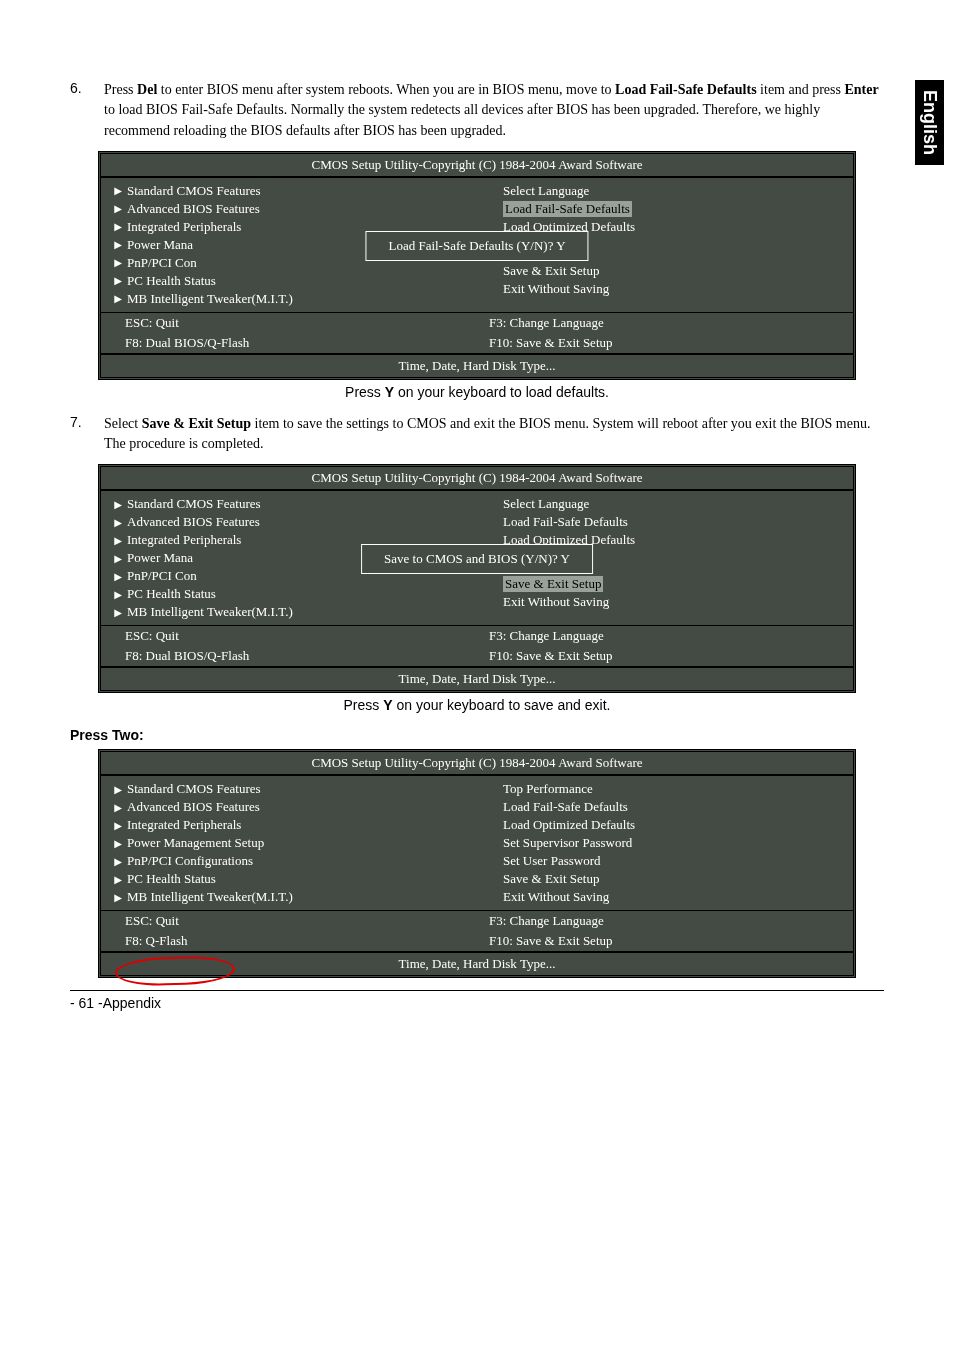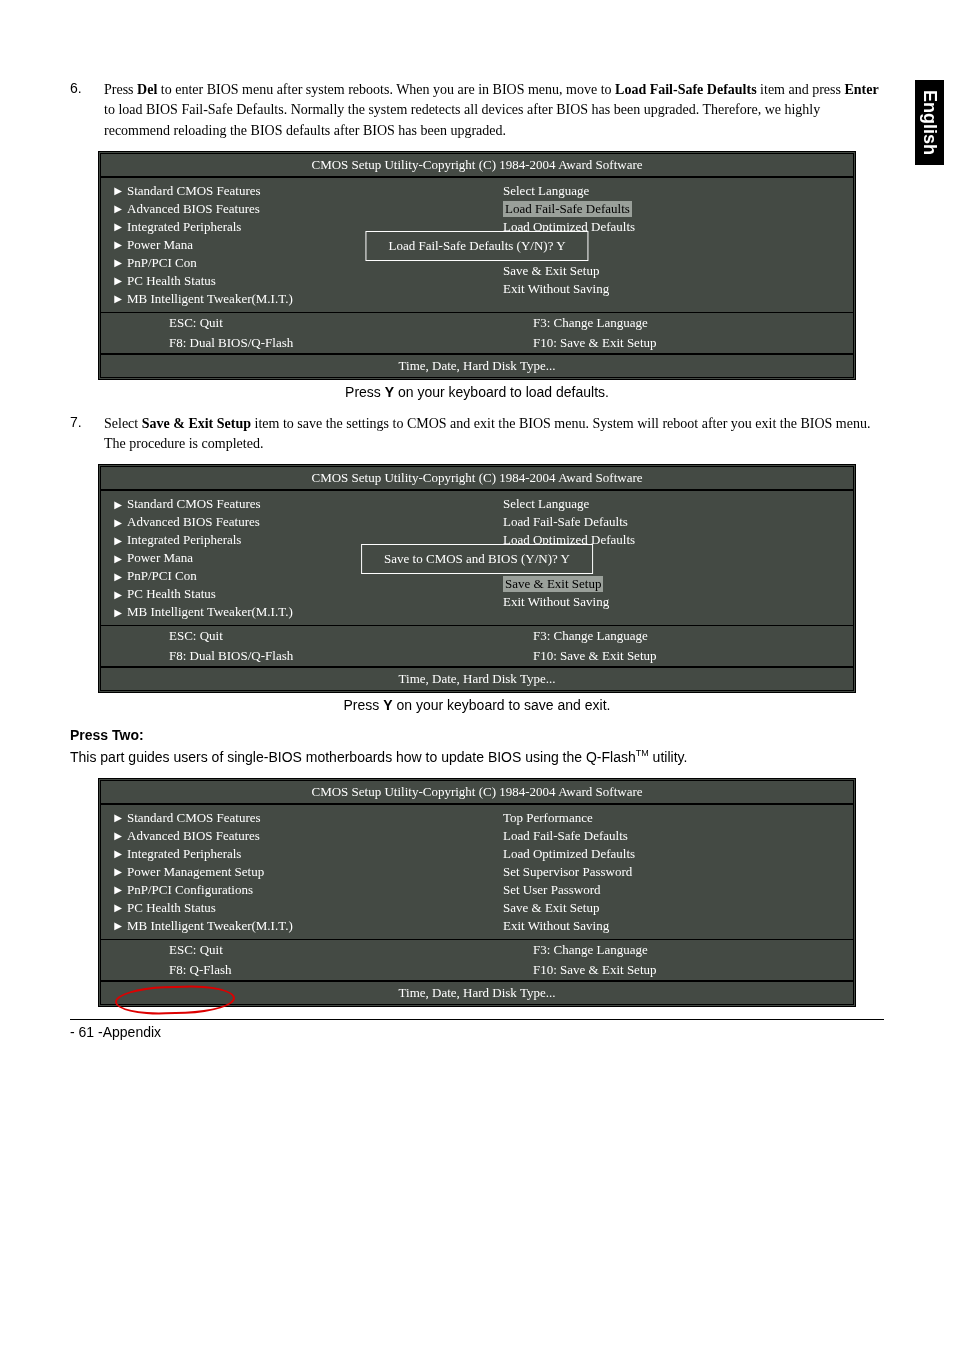--- a/index.html
+++ b/index.html
@@ -11,21 +11,21 @@
   .step-body { flex: 1; line-height: 1.45; font-family: Liberation Serif, serif; }
   .bios-box { border: 3px double #000; background: #444a44; color: #fff; font-family: "Times New Roman", Times, serif; font-size: 13px; margin: 6px 28px 4px 28px; position: relative; }
   .bios-title { text-align: center; padding: 3px 0; border-bottom: 2px solid #000; font-size: 13px; }
   .bios-body { display: flex; position: relative; }
   .bios-col { width: 50%; }
   .bios-items { padding: 4px 0 4px 0; }
   .bios-item { display: flex; align-items: center; padding: 1px 8px; cursor: default; }
   .arrow { width: 18px; text-align: center; font-size: 10px; }
   .divider { border-top: 1px solid #000; }
   .bios-footer-row { display: flex; padding: 2px 0 2px 24px; }
-  .bios-footer-col { width: 50%; margin-left: 44px; }
+  .bios-footer-col { width: 50%; }
   .bios-help { text-align: center; padding: 3px 0; border-top: 2px solid #000; }
   .popup { position: absolute; border: 1px solid #fff; background: #444a44; color: #fff; padding: 6px 22px; font-family: "Times New Roman", Times, serif; font-size: 13px; left: 50%; transform: translateX(-50%); top: 53px; z-index: 5; }
   .caption { text-align: center; margin: 4px 0 14px 0; font-size: 14px; }
   .section-head { font-weight: bold; margin: 6px 0 4px 0; }
   .section-sub { font-weight: bold; margin: 0 0 6px 0; }
   .section-p { margin: 0 0 10px 0; line-height: 1.4; }
   .red-circle { position: absolute; border: 2px solid #d00; border-radius: 50%/60%; width: 120px; height: 28px; left: 14px; top: 205px; transform: rotate(-2deg); pointer-events: none; }
   .footer-line { border-top: 1px solid #000; margin: 12px 70px 0 70px; display: flex; justify-content: flex-start; padding: 4px 0 20px 0; font-size: 14px; }
   .highlight-inline { background: #9aa09a; color: #000; padding: 0 2px; }
 </style>
@@ -212,23 +212,20 @@
       <div class="bios-footer-col">F8: Dual BIOS/Q-Flash</div>
       <div class="bios-footer-col">F10: Save &amp; Exit Setup</div>
     </div>
     <div class="bios-help">Time, Date, Hard Disk Type...</div>
   </div>
   <div class="caption">
     <span>Press </span><b>Y</b><span> on your keyboard to save and exit.</span>
   </div>
 
   <div class="section-head">Press Two:</div>
-  <div class="section-p">
-    <span>This part guides users of single-BIOS motherboards how to update BIOS using the Q-Flash</span><sup style="font-size:9px;">TM</sup><span> utility.</span>
-  </div>
 
   <div class="bios-box" style="position:relative;">
     <div class="bios-title">CMOS Setup Utility-Copyright (C) 1984-2004 Award Software</div>
     <div class="bios-body">
       <div class="bios-col">
         <div class="bios-items" id="b3-left">
             <div class="bios-item">
               <span class="arrow">▶</span>
               <span>Standard CMOS Features</span>
             </div>

